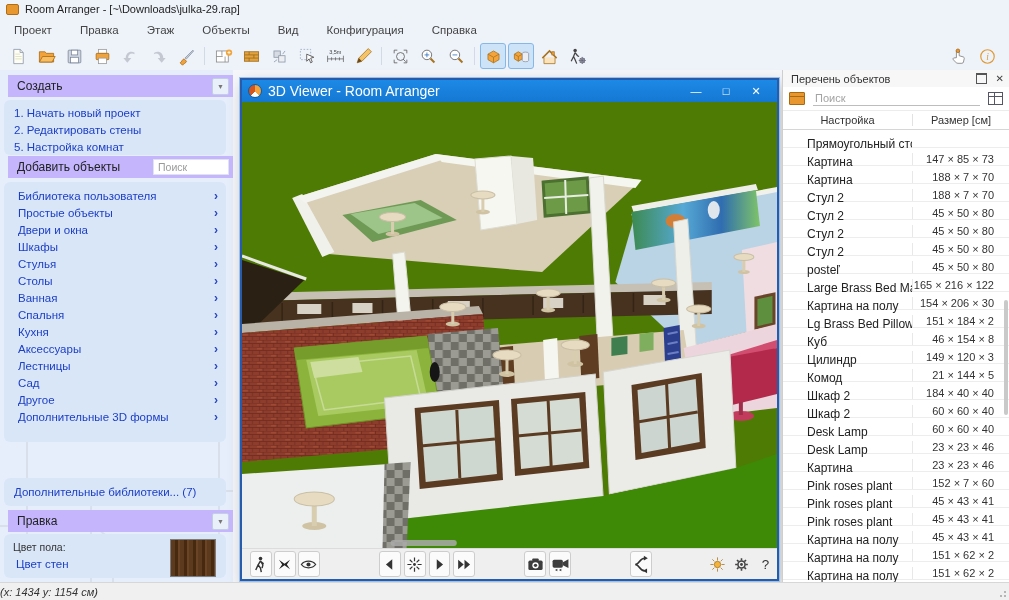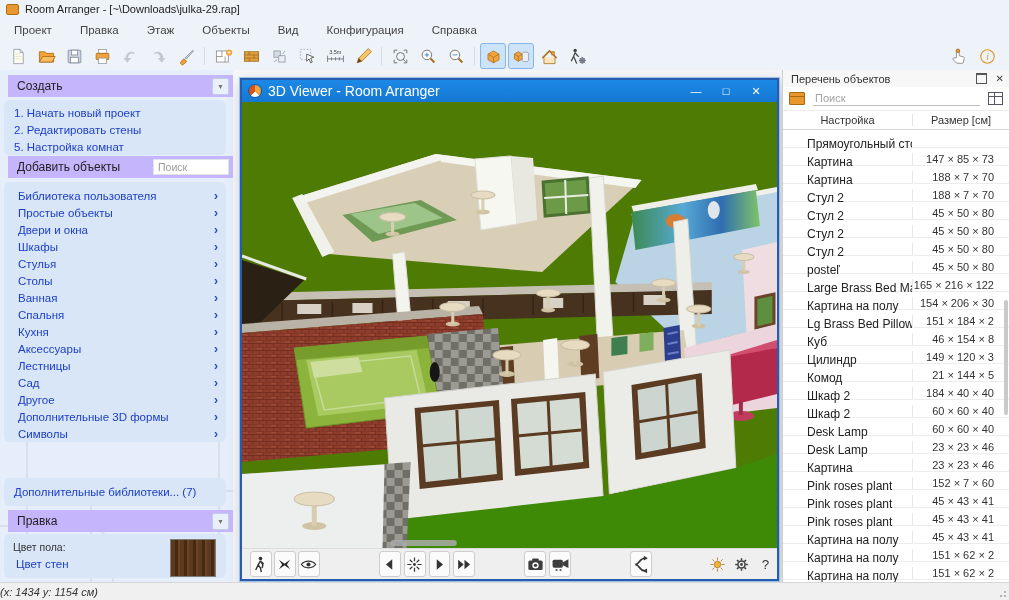--- a/index.html
+++ b/index.html
@@ -468,24 +468,20 @@
         <div class="cat-row">
           <span class="lbl">Другое</span>
           <span class="chev"></span>
         </div>
 
         <div class="cat-row">
           <span class="lbl">Дополнительные 3D формы</span>
           <span class="chev"></span>
         </div>
 
-        <div class="cat-row">
-          <span class="lbl">Символы</span>
-          <span class="chev"></span>
-        </div>
 
     </div>
 
     <div class="panel" style="top:408px;height:28px;display:flex;align-items:center;">
       <span class="link" style="padding-left:10px;">Дополнительные библиотеки... (7)</span>
     </div>
 
     <div class="side-header" style="top:440px;">
       <span class="hd">Правка</span>
       <span class="collapse-btn">▼</span>

